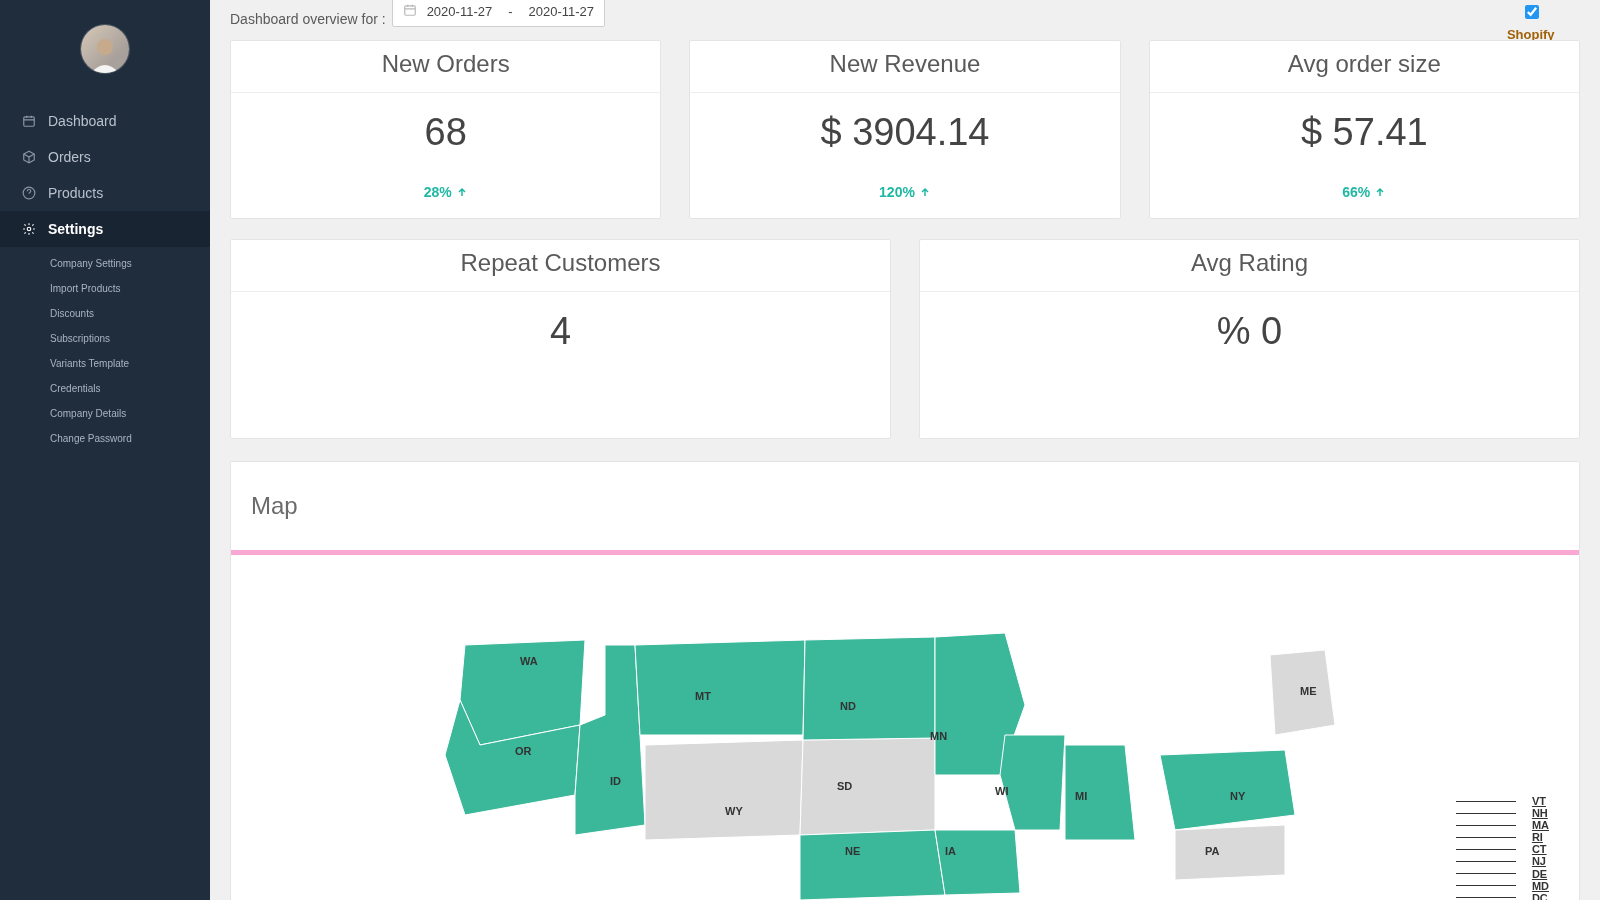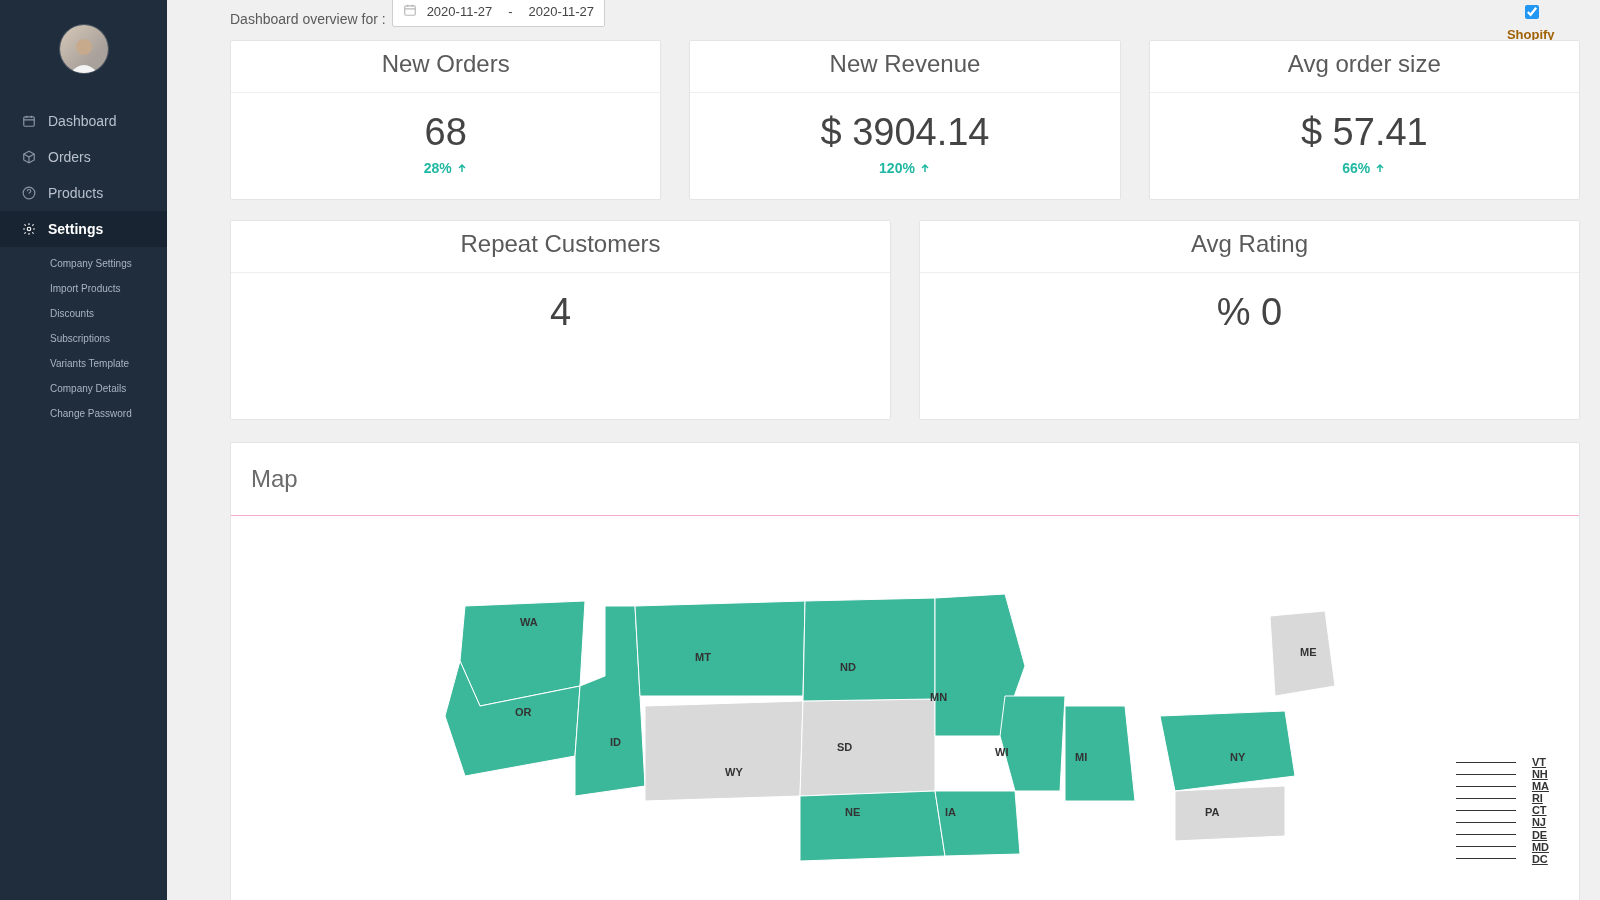--- a/index.html
+++ b/index.html
@@ -9,21 +9,21 @@
     color: #333;
     font-size: 14px;
     overflow: hidden;
     width: 1600px;
     height: 900px;
   }
   
   .sidebar {
     position: fixed;
     left: 0; top: 0;
-    width: 167px;
+    width: 210px;
     height: 100%;
     background: #1f2d3d;
     color: #b8c1cc;
     display: flex;
     flex-direction: column;
   }
   .avatar-wrap {
     display:flex; justify-content:center; padding: 25px 0 30px;
   }
   .avatar {
@@ -130,31 +130,32 @@
   }
   .card-delta {
     padding: 4px 0 18px;
     font-size: 14px;
     color:#1fb8a3;
     font-weight:600;
     display:flex;
     align-items:center;
     justify-content:center;
     gap:4px;
+    margin-top:24px;
   }
   
   .panel {
     margin: 12px 20px;
     background:#fff;
     border:1px solid #e4e4e4;
     border-radius:2px;
   }
   .panel-header {
-    padding: 22px 20px;
-    border-bottom:1px solid #f9a8d4;
+    padding: 30px 20px;
+    border-bottom:5px solid #f9a8d4;
     font-size: 24px;
     font-weight:300;
     color:#6b6b6b;
   }
   .map-wrap {
     height: 500px;
     display:flex;
     justify-content:center;
     align-items:flex-start;
     padding: 60px 20px 20px 20px;
@@ -242,20 +243,21 @@
         </span>
         <span>Settings</span>
       </div>
     </div>
   <div class="sub-list" id="subnav">
       <div class="sub-item">Company Settings</div>
       <div class="sub-item">Import Products</div>
       <div class="sub-item">Discounts</div>
       <div class="sub-item">Subscriptions</div>
       <div class="sub-item">Variants Template</div>
+      <div class="sub-item">Credentials</div>
       <div class="sub-item">Company Details</div>
       <div class="sub-item">Change Password</div>
     </div>
 </div>
 
 <div class="main">
   <div class="topbar">
     <div class="overview">
       <span class="overview-label">Dashboard overview for :</span>
       <span class="date-box">

